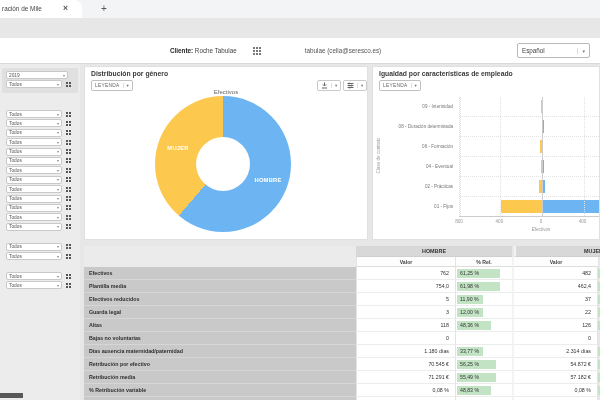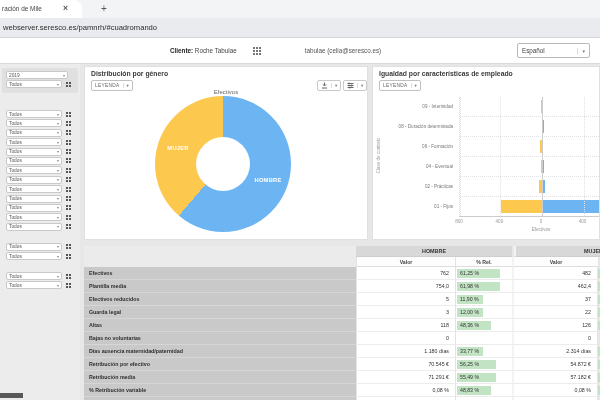--- a/index.html
+++ b/index.html
@@ -94,23 +94,20 @@
 <body>
 
 <div class="stage">
 
   <div class="tabstrip">
     <div class="tab">
       <span class="tab-title">ración de Mile</span>
       <span class="tab-close">×</span>
     </div>
     <span class="newtab">+</span>
-  </div>
-  <div class="urlbar">
-    <span class="url-text">webserver.seresco.es/pamnrh/#cuadromando</span>
   </div>
 
   <div class="appheader">
     <div class="client"><b>Cliente:</b> <span>Roche Tabulae</span></div>
     <span class="apps"></span>
     <div class="user">tabulae (celia@seresco.es)</div>
     <div class="lang">
       <span>Español</span>
       <span class="lang-arr">▾</span>
     </div>

